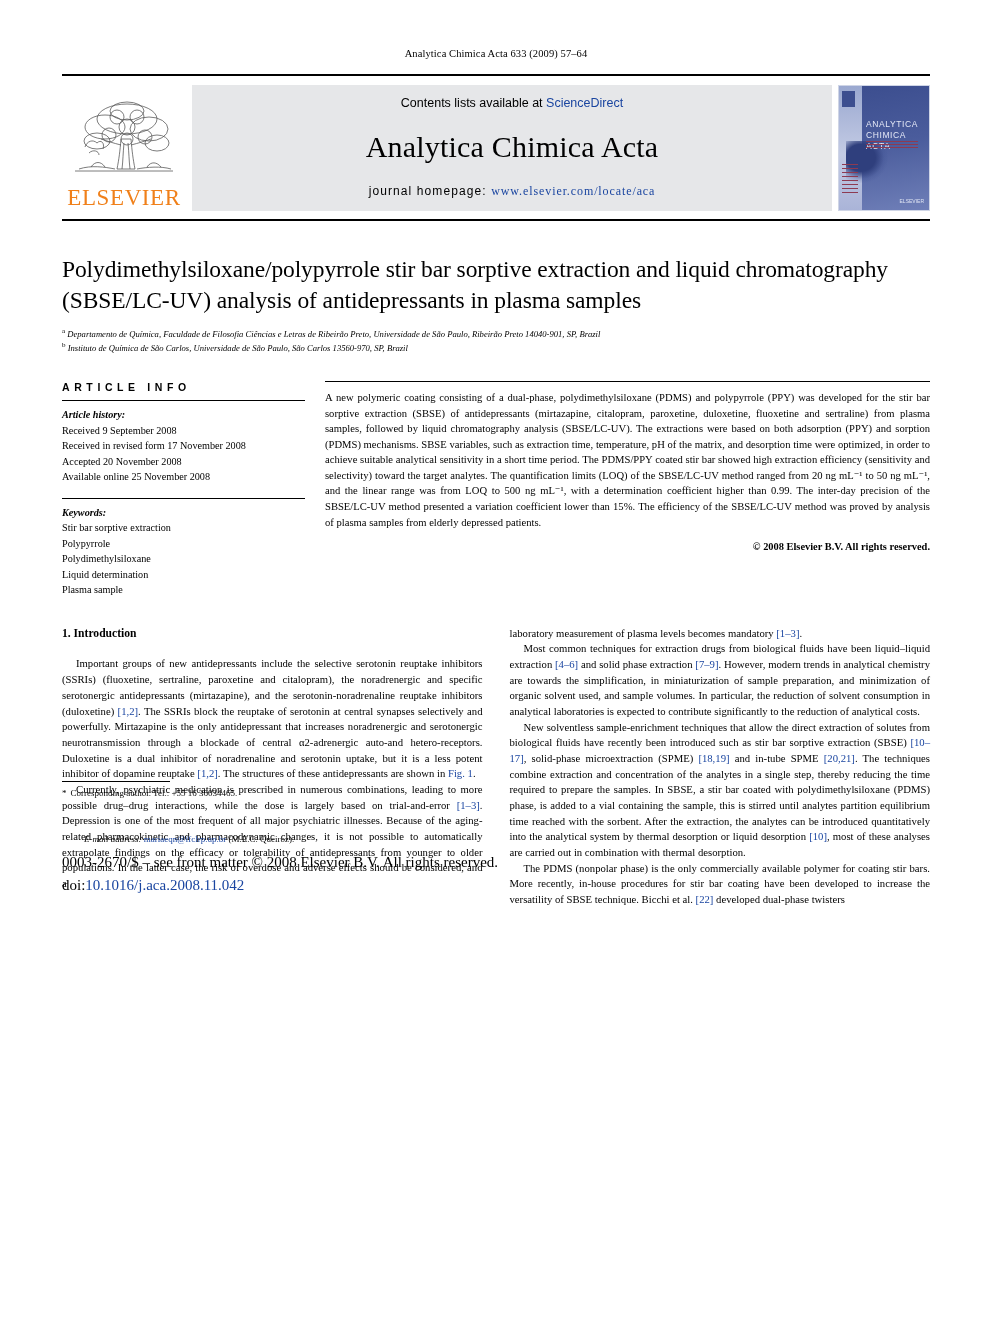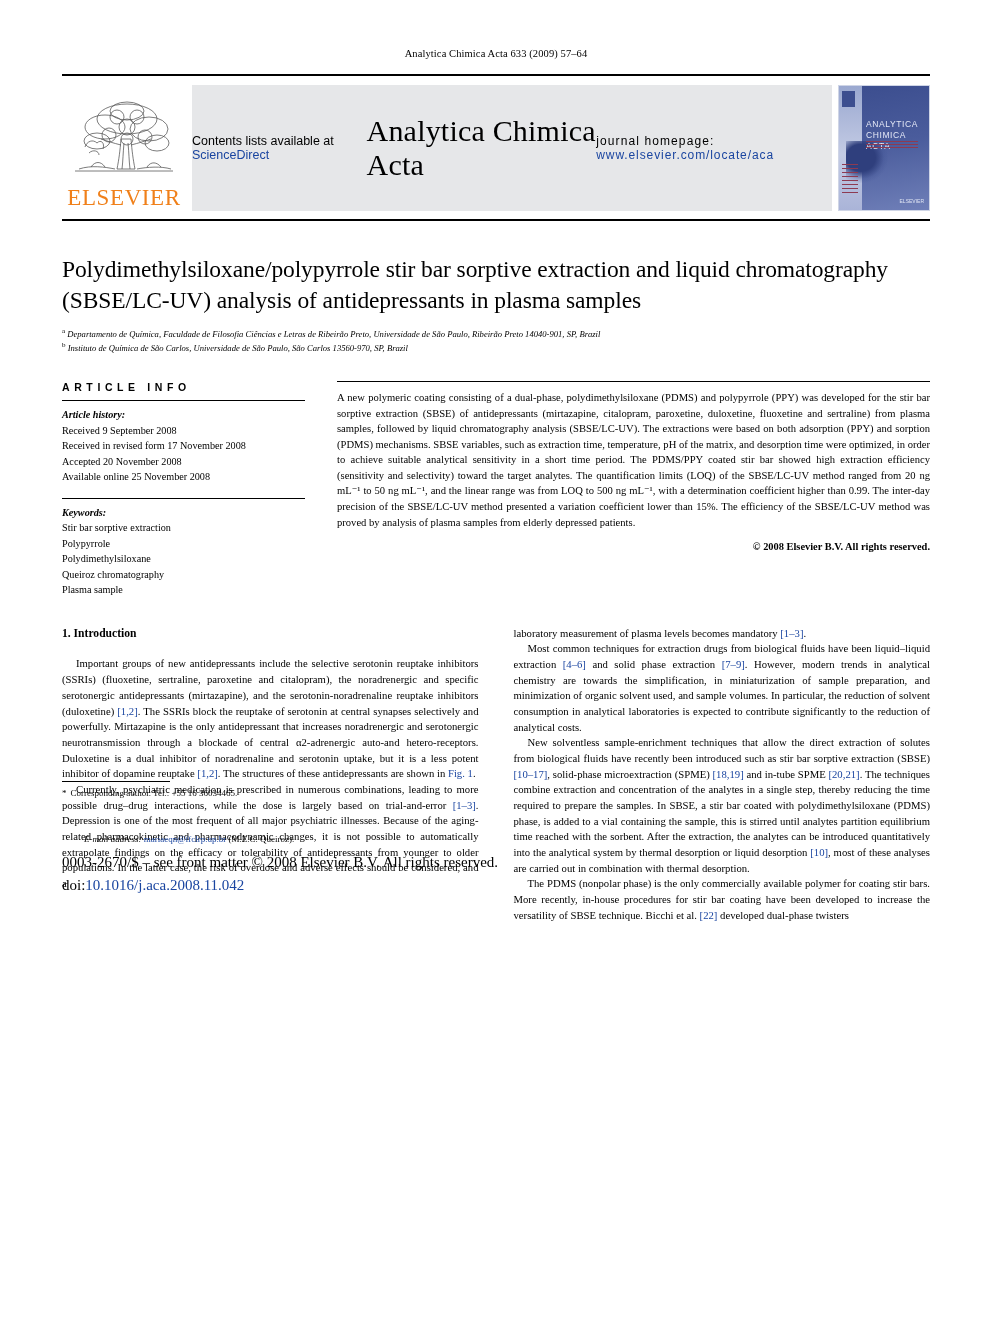--- a/index.html
+++ b/index.html
@@ -56,41 +56,41 @@
     font-size: 23px;
     letter-spacing: 0.6px;
     line-height: 1;
     margin-top: 1px;
   }
   .journal-band {
     flex: 1 1 auto;
     background: #e6e7e9;
     margin: 0 6px 0 6px;
     display: flex;
-    flex-direction: row;
+    flex-direction: column;
     align-items: center;
     justify-content: space-between;
     padding: 11px 0 12px 0;
   }
   .contents-line {
     font-size: 12.5px;
     font-family: "Liberation Sans", sans-serif;
   }
   .sd-link { color: #1a45a0; }
   .journal-title {
     font-size: 30px;
     font-family: "Liberation Serif", serif;
     letter-spacing: 0.2px;
   }
   .homepage-line {
     font-size: 12px;
     font-family: "Liberation Sans", sans-serif;
     letter-spacing: 1.1px;
   }
-  .homepage-url { color: #1a45a0; letter-spacing: 0.9px; }
+  .homepage-url { color: #1a45a0; letter-spacing: 0.9px; font-family: Liberation Serif, serif; }
   .cover-thumb {
     width: 92px;
     flex: 0 0 92px;
     position: relative;
     background: #b9c2de;
     overflow: hidden;
     border: 1px solid #cfd5e6;
     box-sizing: border-box;
   }
   .cover-right {
@@ -153,21 +153,21 @@
     font-size: 8.6px;
     font-style: italic;
     line-height: 1.5;
   }
   .affiliations sup { font-style: normal; font-size: 7px; }
 
   
   .info-abstract {
     margin-top: 26px;
     display: flex;
-    gap: 32px;
+    gap: 20px;
   }
   .col-info { width: 243px; flex: 0 0 243px; }
   .col-abstract { flex: 1 1 auto; }
   .sec-head {
     font-family: "Liberation Sans", sans-serif;
     font-size: 10.5px;
     font-weight: bold;
     letter-spacing: 4.6px;
     margin-bottom: 7px;
   }
@@ -186,21 +186,21 @@
     text-align: right;
     font-weight: bold;
     font-size: 10.4px;
     margin-top: 11px;
   }
 
   
   .body-cols {
     margin-top: 28px;
     display: flex;
-    gap: 35px;
+    gap: 27px;
     font-size: 10.7px;
     line-height: 1.465;
   }
   .bcol { flex: 1 1 0; min-width: 0; }
   h2.section-title {
     font-size: 11.6px;
     font-weight: bold;
     margin: 0 0 14px 0;
     font-family: "Liberation Serif", serif;
   }
@@ -321,21 +321,21 @@
         <div>Accepted 20 November 2008</div>
         <div>Available online 25 November 2008</div>
       </div>
       <div class="info-gap"></div>
       <div class="hr-thin"></div>
       <div class="info-body kw-block">
         <div class="info-label">Keywords:</div>
         <div>Stir bar sorptive extraction</div>
         <div>Polypyrrole</div>
         <div>Polydimethylsiloxane</div>
-        <div>Queiroz chromatography</div>
+        <div>Liquid determination</div>
         <div>Plasma sample</div>
       </div>
     </div>
 
     <div class="col-abstract">
       <div class="hr-thin"></div>
       <div class="abstract-body">A new polymeric coating consisting of a dual-phase, polydimethylsiloxane (PDMS) and polypyrrole (PPY) was developed for the stir bar sorptive extraction (SBSE) of antidepressants (mirtazapine, citalopram, paroxetine, duloxetine, fluoxetine and sertraline) from plasma samples, followed by liquid chromatography analysis (SBSE/LC-UV). The extractions were based on both adsorption (PPY) and sorption (PDMS) mechanisms. SBSE variables, such as extraction time, temperature, pH of the matrix, and desorption time were optimized, in order to achieve suitable analytical sensitivity in a short time period. The PDMS/PPY coated stir bar showed high extraction efficiency (sensitivity and selectivity) toward the target analytes. The quantification limits (LOQ) of the SBSE/LC-UV method ranged from 20 ng mL⁻¹ to 50 ng mL⁻¹, and the linear range was from LOQ to 500 ng mL⁻¹, with a determination coefficient higher than 0.99. The inter-day precision of the SBSE/LC-UV method presented a variation coefficient lower than 15%. The efficiency of the SBSE/LC-UV method was proved by analysis of plasma samples from elderly depressed patients.</div>
       <div class="copyright">© 2008 Elsevier B.V. All rights reserved.</div>
     </div>
   </div>

